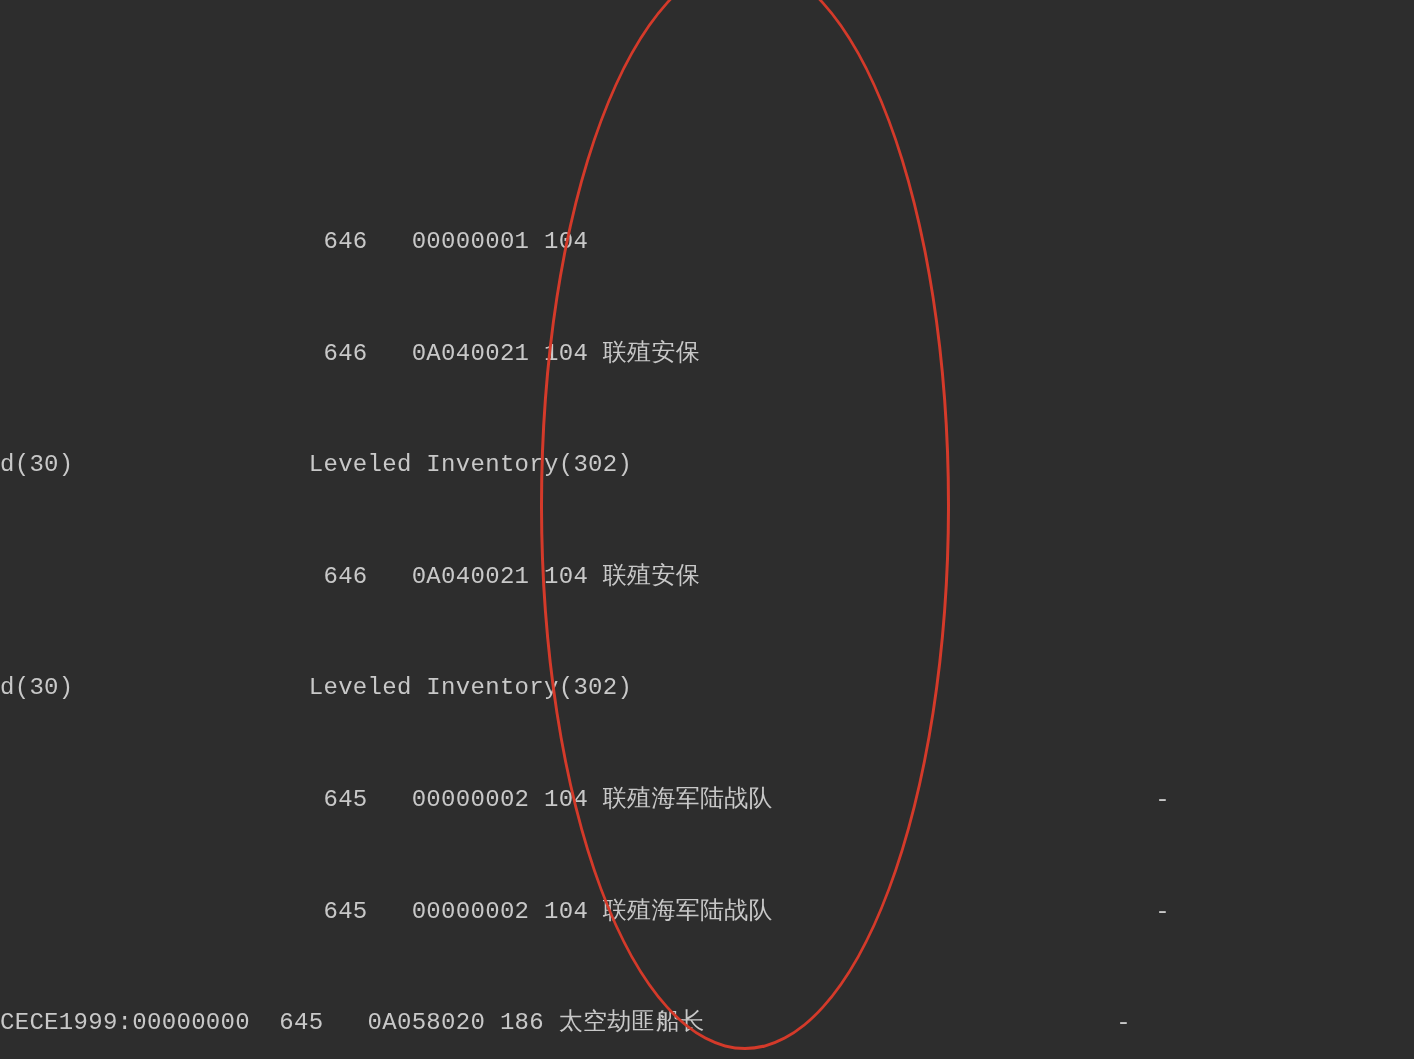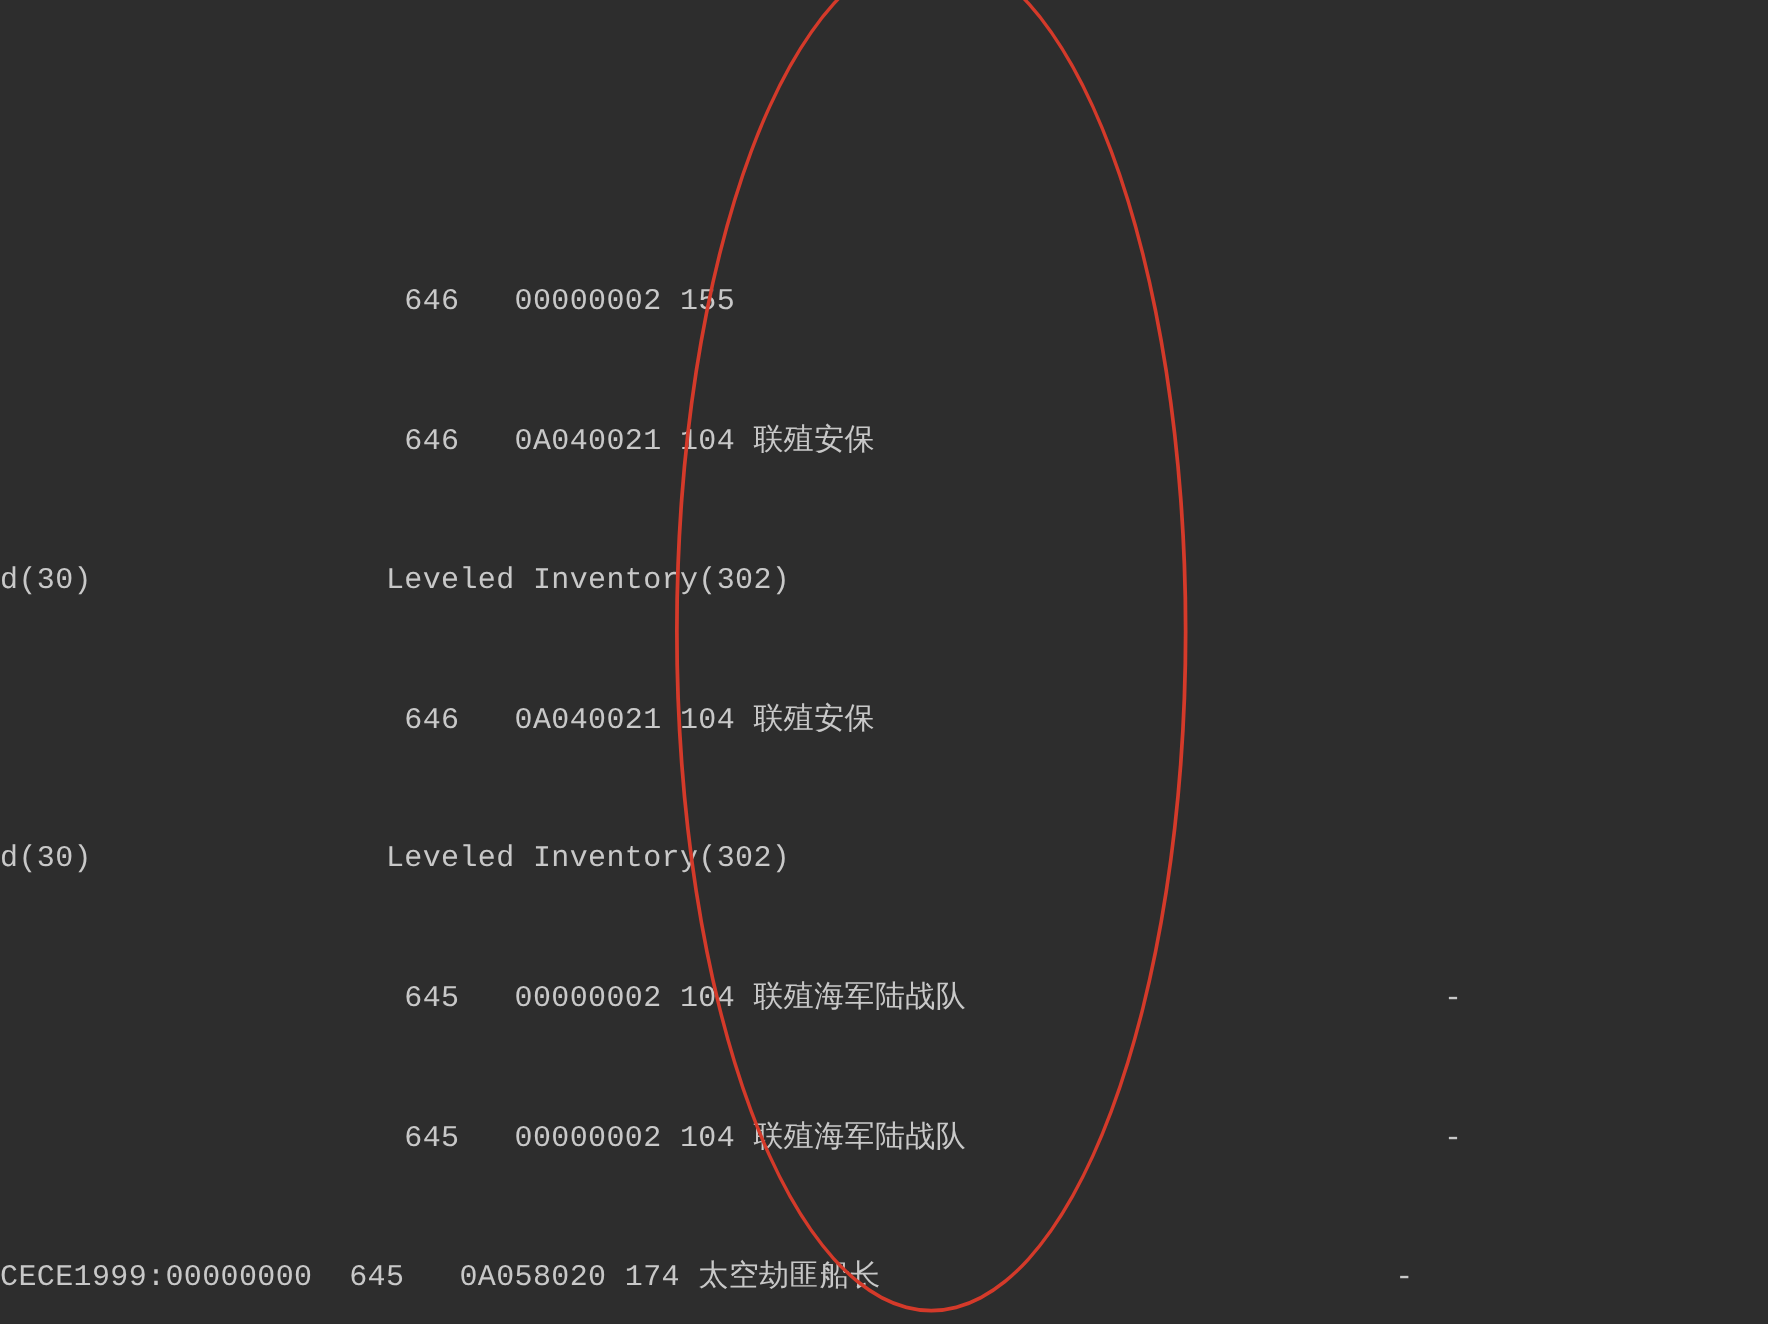--- a/index.html
+++ b/index.html
@@ -38,28 +38,28 @@
       width: 410px;
       height: 1090px;
     }
   </style>
 </head>
 <body>
 
 
 
 <div class="console-output">
-  <span class="line">                      646   00000002 155</span>
+  <span class="line">                      646   00000001 104</span>
   <span class="line">                      646   0A040021 104 联殖安保</span>
   <span class="line">d(30)                Leveled Inventory(302)</span>
   <span class="line">                      646   0A040021 104 联殖安保</span>
   <span class="line">d(30)                Leveled Inventory(302)</span>
   <span class="line">                      645   00000002 104 联殖海军陆战队                          -</span>
   <span class="line">                      645   00000002 104 联殖海军陆战队                          -</span>
-  <span class="line">CECE1999:00000000  645   0A058020 174 太空劫匪船长                            -</span>
+  <span class="line">CECE1999:00000000  645   0A058020 186 太空劫匪船长                            -</span>
   
   
   
   
   
   
   
   
   
   

